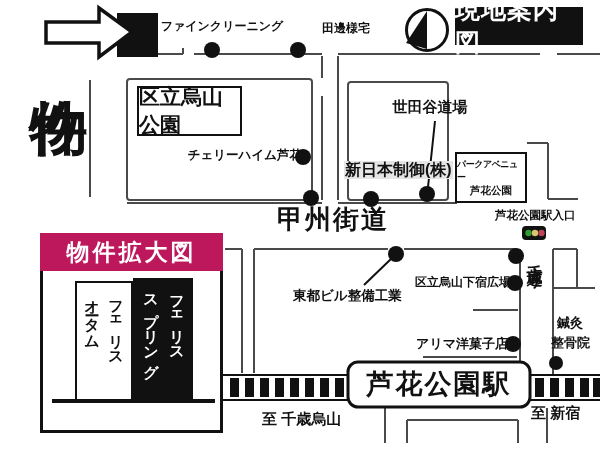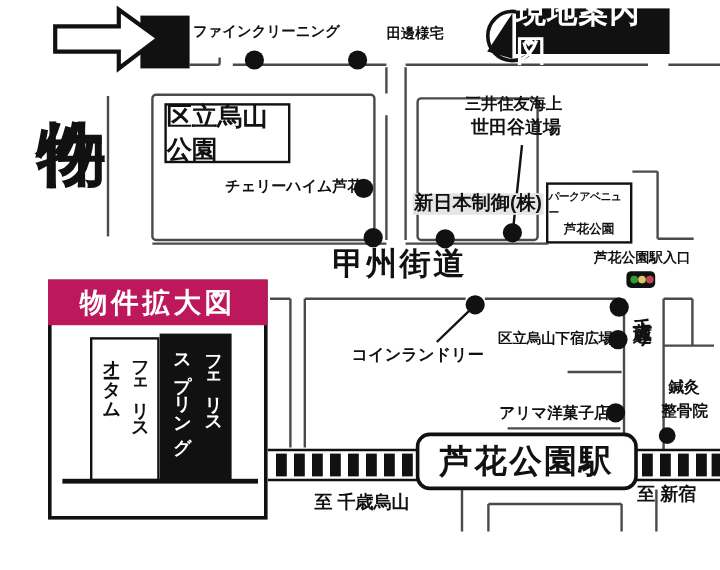--- a/index.html
+++ b/index.html
@@ -89,47 +89,46 @@
     </g>
 
     <g>
       <rect x="522" y="226" width="24" height="14" rx="4" fill="#111"></rect>
       <circle cx="528.5" cy="233" r="3.2" fill="#2f9e2f"></circle>
       <circle cx="535" cy="233" r="3.2" fill="#d8c56e"></circle>
       <circle cx="541.5" cy="233" r="3.2" fill="#c04458"></circle>
     </g>
   </svg>
 
-  <div class="blackbar" style="left:430px;top:7px;width:128px;height:38px;font-size:25px;letter-spacing:1px;">現地案内図</div>
+  <div class="blackbar" style="left:455px;top:7px;width:128px;height:38px;font-size:25px;letter-spacing:1px;">現地案内図</div>
 
   <div class="lbl vtxt" style="left:26px;top:54px;height:170px;font-size:58px;font-weight:900;line-height:66px;">物件</div>
 
   <div class="lbl ctr" style="left:222px;top:20px;font-size:12px;">ファインクリーニング</div>
   <div class="lbl" style="left:292px;top:22px;font-size:12px;padding-left:30px;">田邊様宅</div>
 
   <div class="box" style="left:137px;top:86px;width:105px;height:50px;font-size:21px;">区立烏山公園</div>
 
   <div class="lbl" style="right:298px;top:148px;font-size:12.5px;">チェリーハイム芦花</div>
   <div class="lbl" style="left:344px;top:161px;font-size:16px;background:#e5e5e5;padding:0 1px;">新日本制御(株)</div>
 
-  <div class="lbl ctr" style="left:428px;top:79px;font-size:13.5px;">三井住友海上</div>
   <div class="lbl ctr" style="left:430px;top:98px;font-size:15px;">世田谷道場</div>
 
   <div class="box" style="left:455px;top:152px;width:72px;height:51px;flex-direction:column;">
     <div style="font-size:9px;letter-spacing:-0.5px;">パークアベニュー</div>
     <div style="font-size:10.5px;">芦花公園</div>
   </div>
 
   <div class="lbl" style="left:277px;top:205px;font-size:26px;letter-spacing:2px;font-weight:900;">甲州街道</div>
 
   <div class="lbl" style="left:495px;top:209px;font-size:11.5px;">芦花公園駅入口</div>
 
   <div class="lbl vtxt" style="left:525px;top:252px;height:100px;font-size:16px;letter-spacing:3px;">千歳通り</div>
 
-  <div class="lbl" style="left:293px;top:288px;font-size:13.5px;">コインランドリー</div>
+  <div class="lbl" style="left:293px;top:288px;font-size:13.5px;">東都ビル整備工業</div>
   <div class="lbl" style="right:89px;top:276px;font-size:12px;">区立烏山下宿広場</div>
   <div class="lbl" style="right:92px;top:337px;font-size:13px;">アリマ洋菓子店</div>
   <div class="lbl" style="left:557px;top:316px;font-size:13px;">鍼灸</div>
   <div class="lbl" style="left:551px;top:336px;font-size:13px;">整骨院</div>
 
   <div class="lbl" style="left:348px;top:362px;width:182px;height:45px;display:flex;align-items:center;justify-content:center;font-size:27px;font-weight:900;letter-spacing:2px;">芦花公園駅</div>
   <div class="lbl" style="left:262px;top:410px;font-size:15px;">至 千歳烏山</div>
   <div class="lbl" style="left:531px;top:404px;font-size:15px;">至 新宿</div>
 
   <div class="panel"></div>

